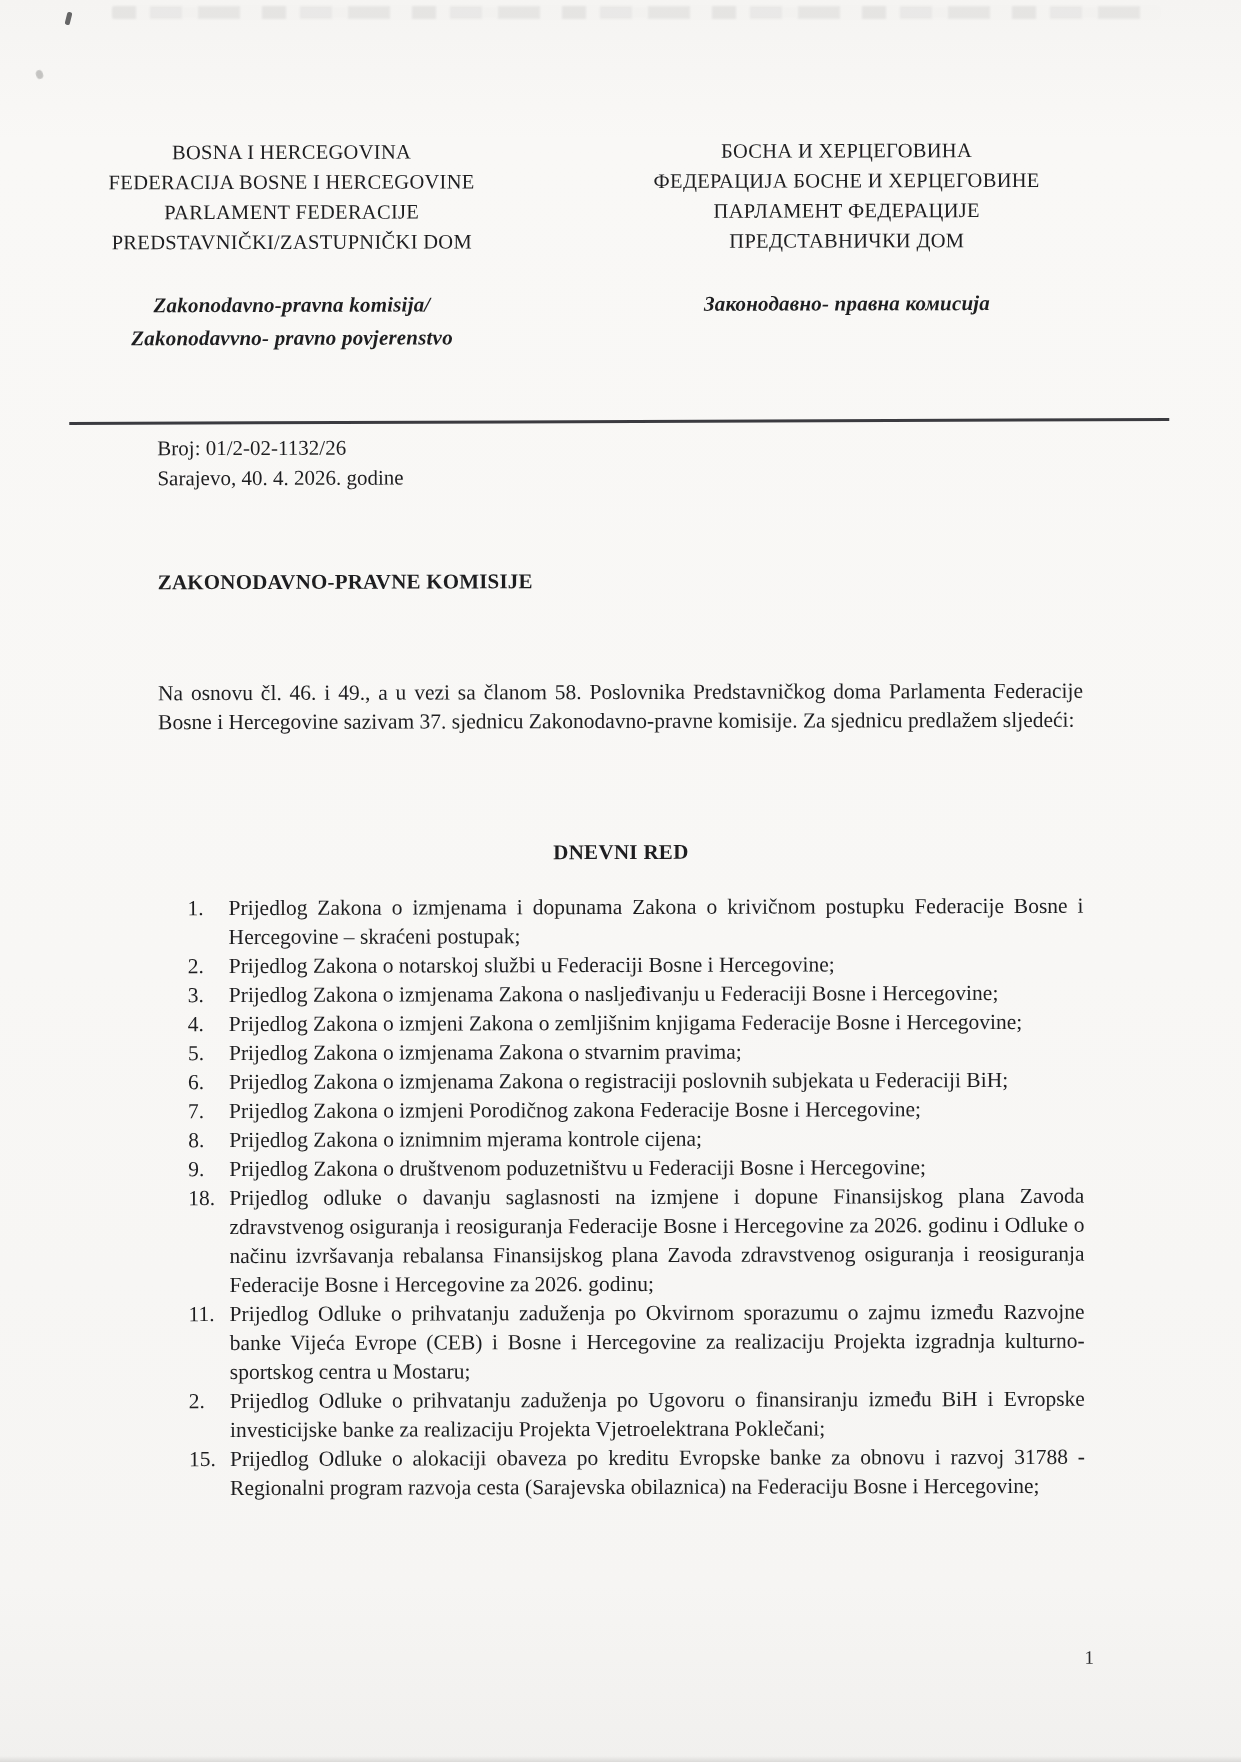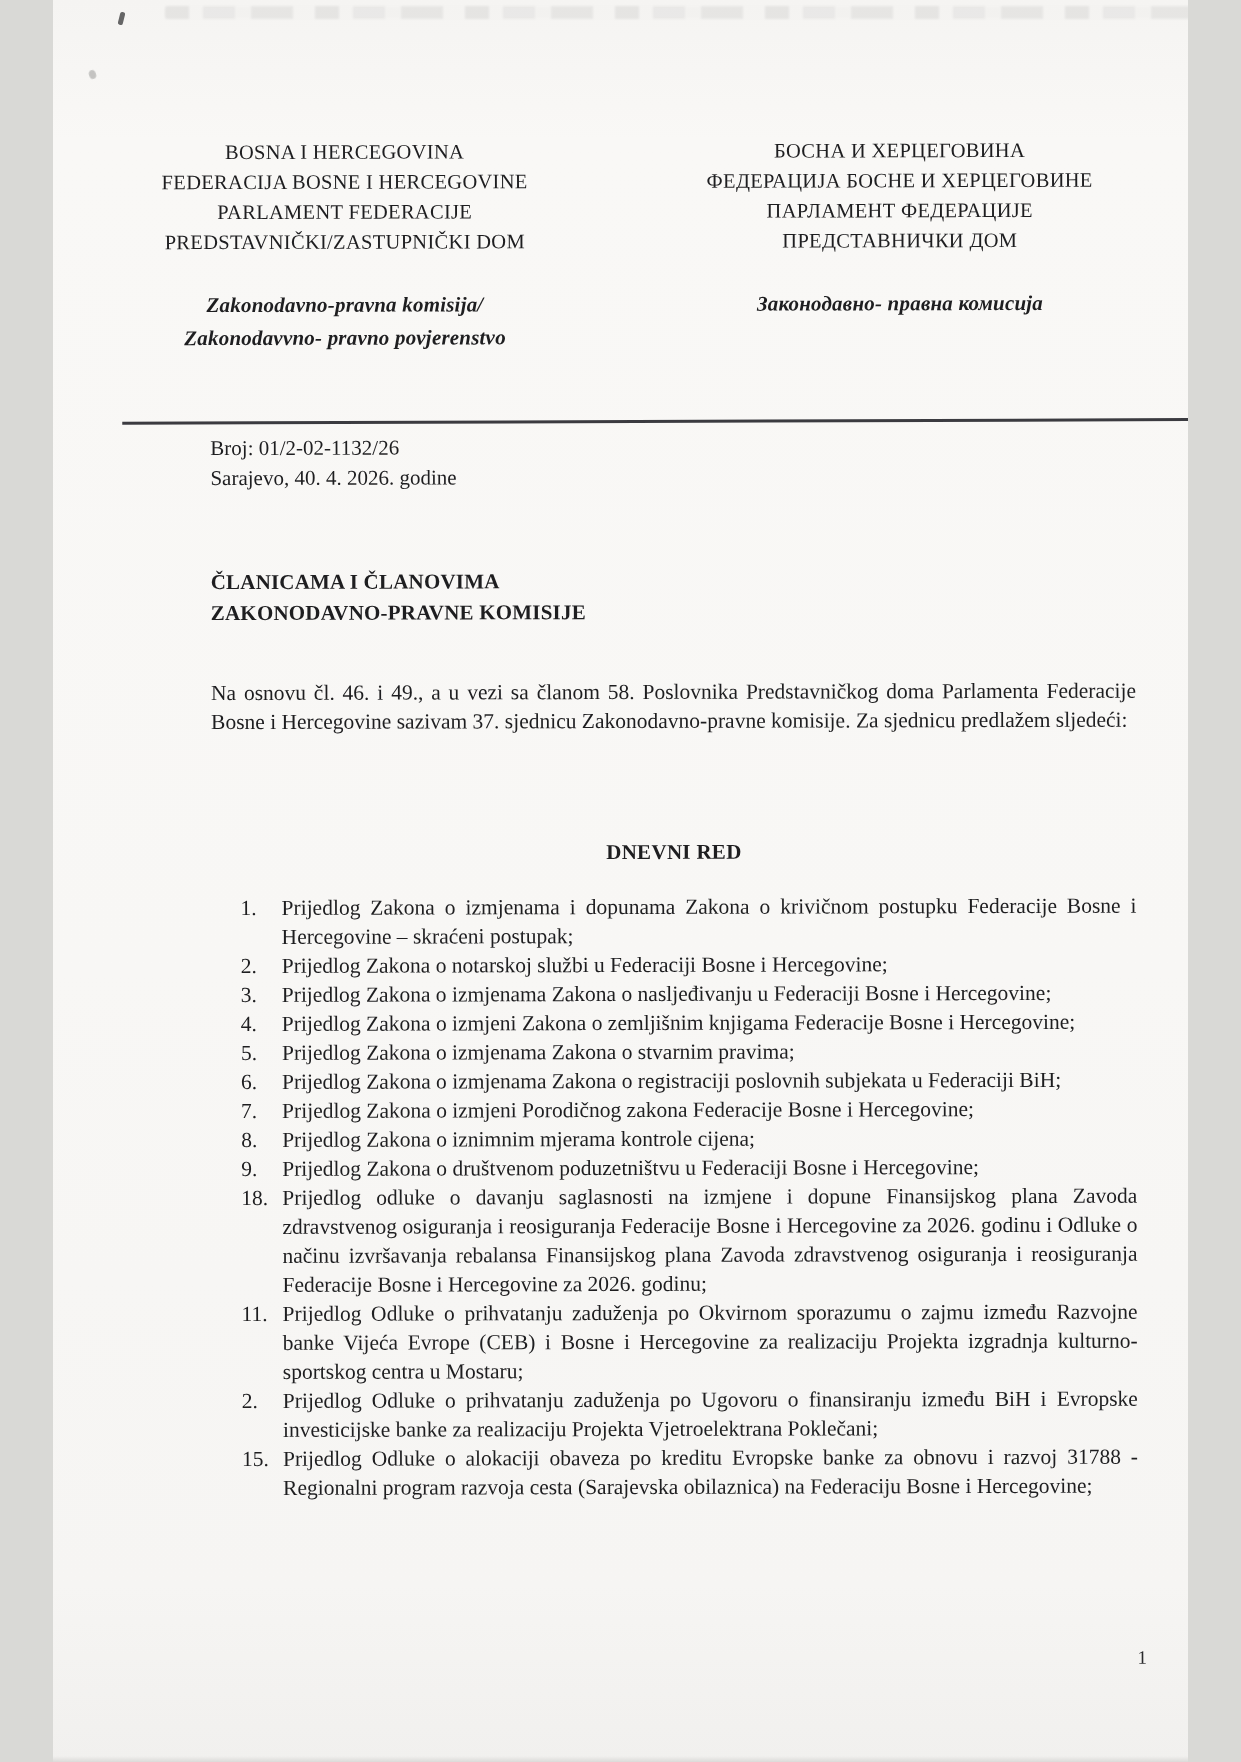--- a/index.html
+++ b/index.html
@@ -1,18 +1,18 @@
 <!DOCTYPE html>
 <html><head>
 <meta charset="utf-8">
 <style>
   html, body { margin: 0; padding: 0; background: #d9d9d6; }
   .page {
     position: relative;
-    width: 1135px;
+    width: 1241px;
     height: 1762px;
     margin: 0 auto;
     background: linear-gradient(180deg, #f5f4f2 0%, #f9f8f6 8%, #f8f7f5 55%, #f6f5f3 90%, #f1f0ee 100%);
     overflow: hidden;
     font-family: "Liberation Serif", "DejaVu Serif", serif;
     color: #1e1e20;
   }
   .content { position: absolute; inset: 0; transform: rotate(-0.15deg); transform-origin: 50% 40%; }
 
   
@@ -94,21 +94,20 @@
     </div>
 
     <div class="rule"></div>
 
     <div class="meta">
       <div>Broj: 01/2-02-1132/26</div>
       <div>Sarajevo, 40. 4. 2026. godine</div>
     </div>
 
     <div class="addressee">
-      <div>ČLANICAMA I ČLANOVIMA</div>
       <div>ZAKONODAVNO-PRAVNE KOMISIJE</div>
     </div>
 
     <p class="intro">Na osnovu čl. 46. i 49., a u vezi sa članom 58.  Poslovnika Predstavničkog doma Parlamenta Federacije Bosne i Hercegovine sazivam 37. sjednicu Zakonodavno-pravne komisije. Za sjednicu predlažem sljedeći:</p>
 
     <h2 class="agenda-title">DNEVNI RED</h2>
 
     <ol class="agenda-list">
       <li><span class="num">1.</span><span>Prijedlog Zakona o izmjenama i dopunama Zakona o krivičnom postupku Federacije Bosne i Hercegovine – skraćeni postupak;</span></li>
       <li><span class="num">2.</span><span>Prijedlog Zakona o notarskoj službi u Federaciji Bosne i Hercegovine;</span></li>

